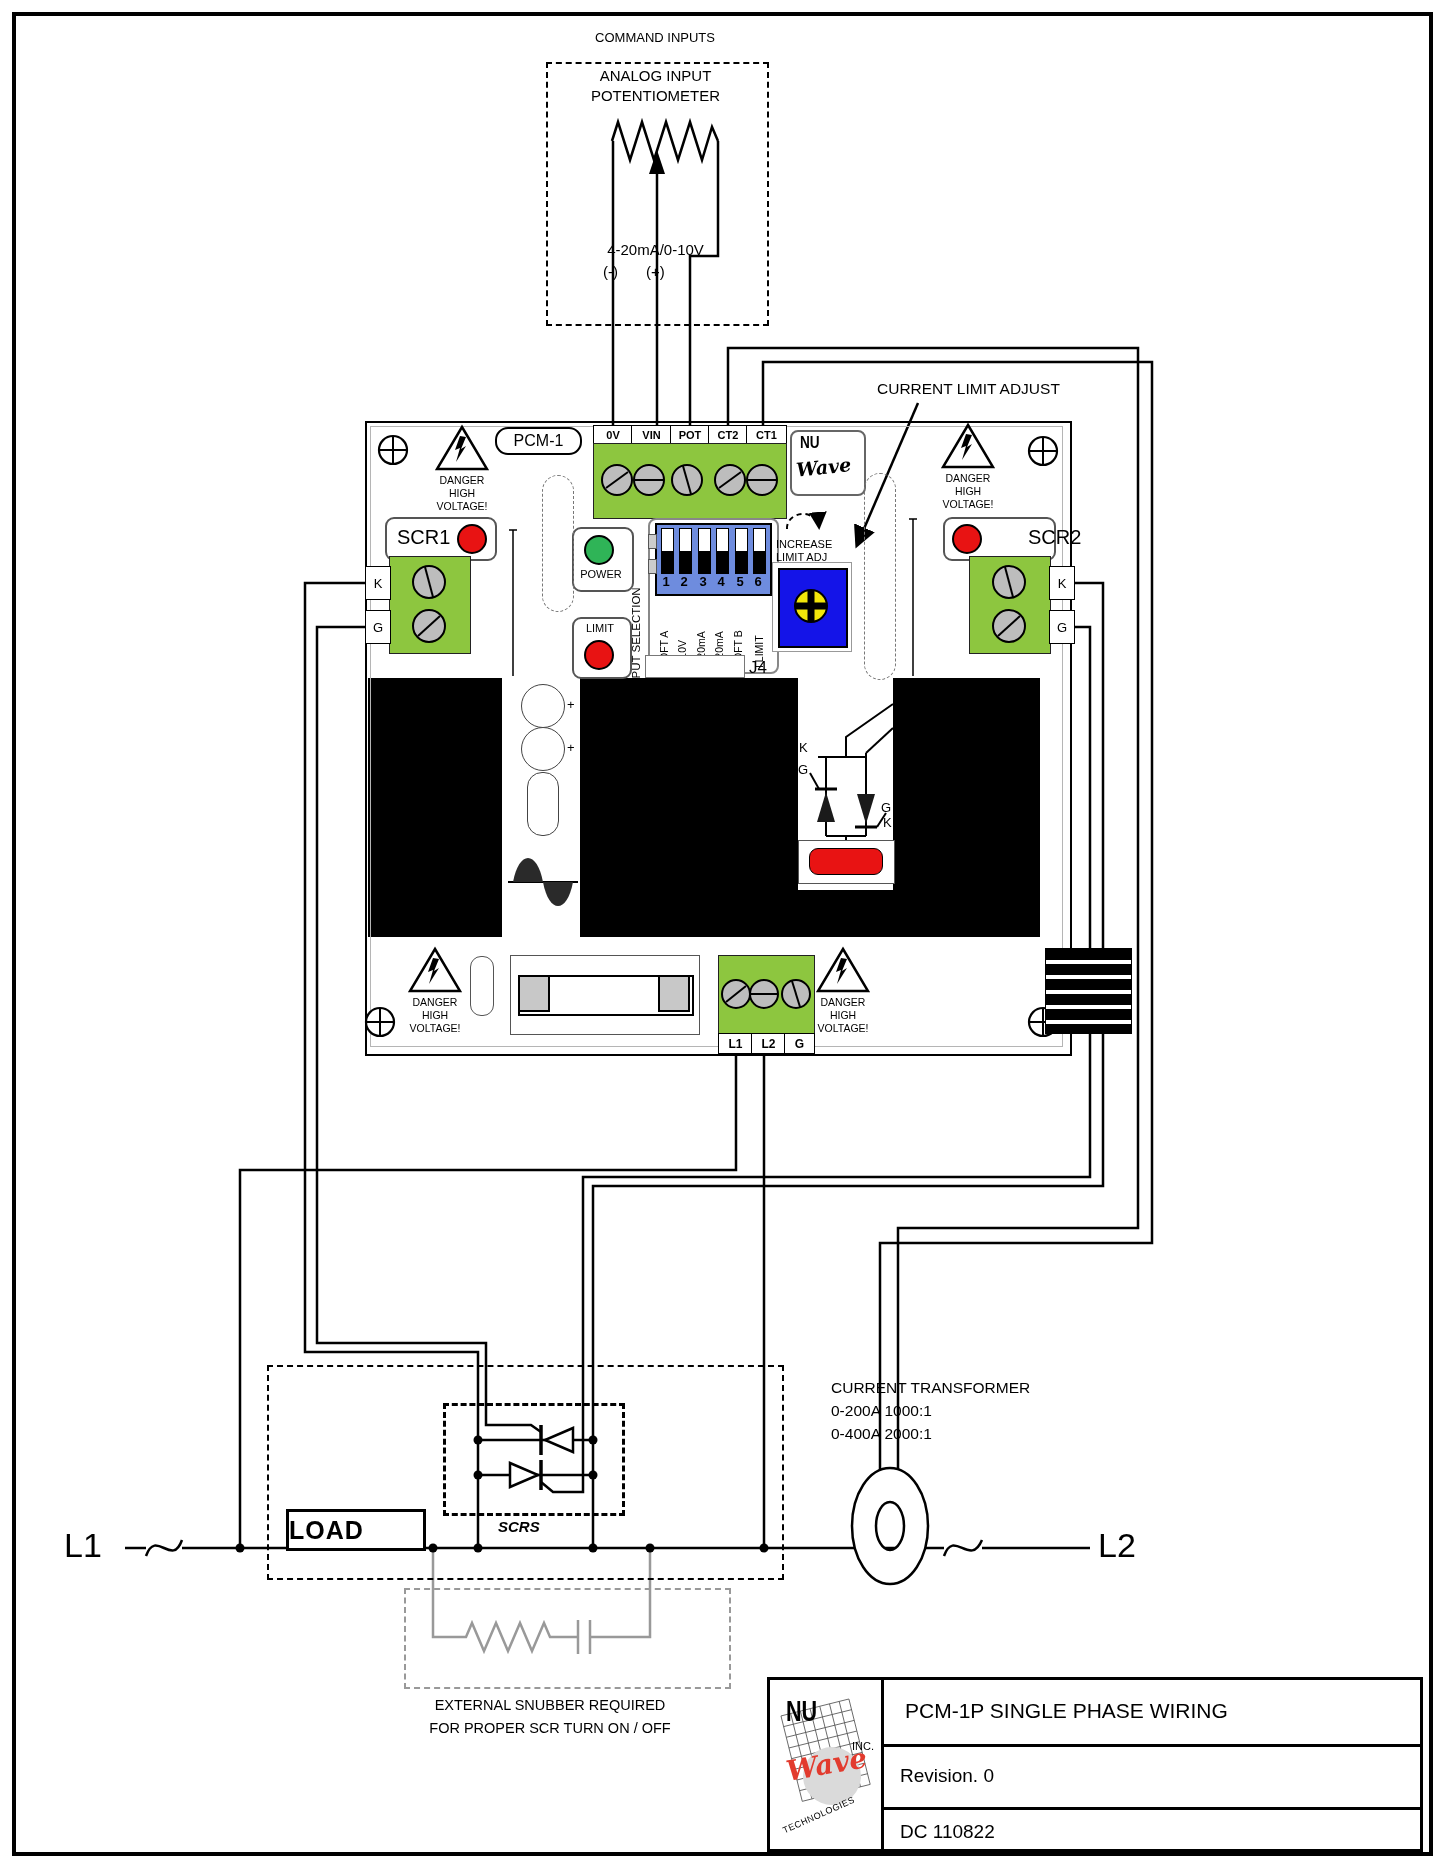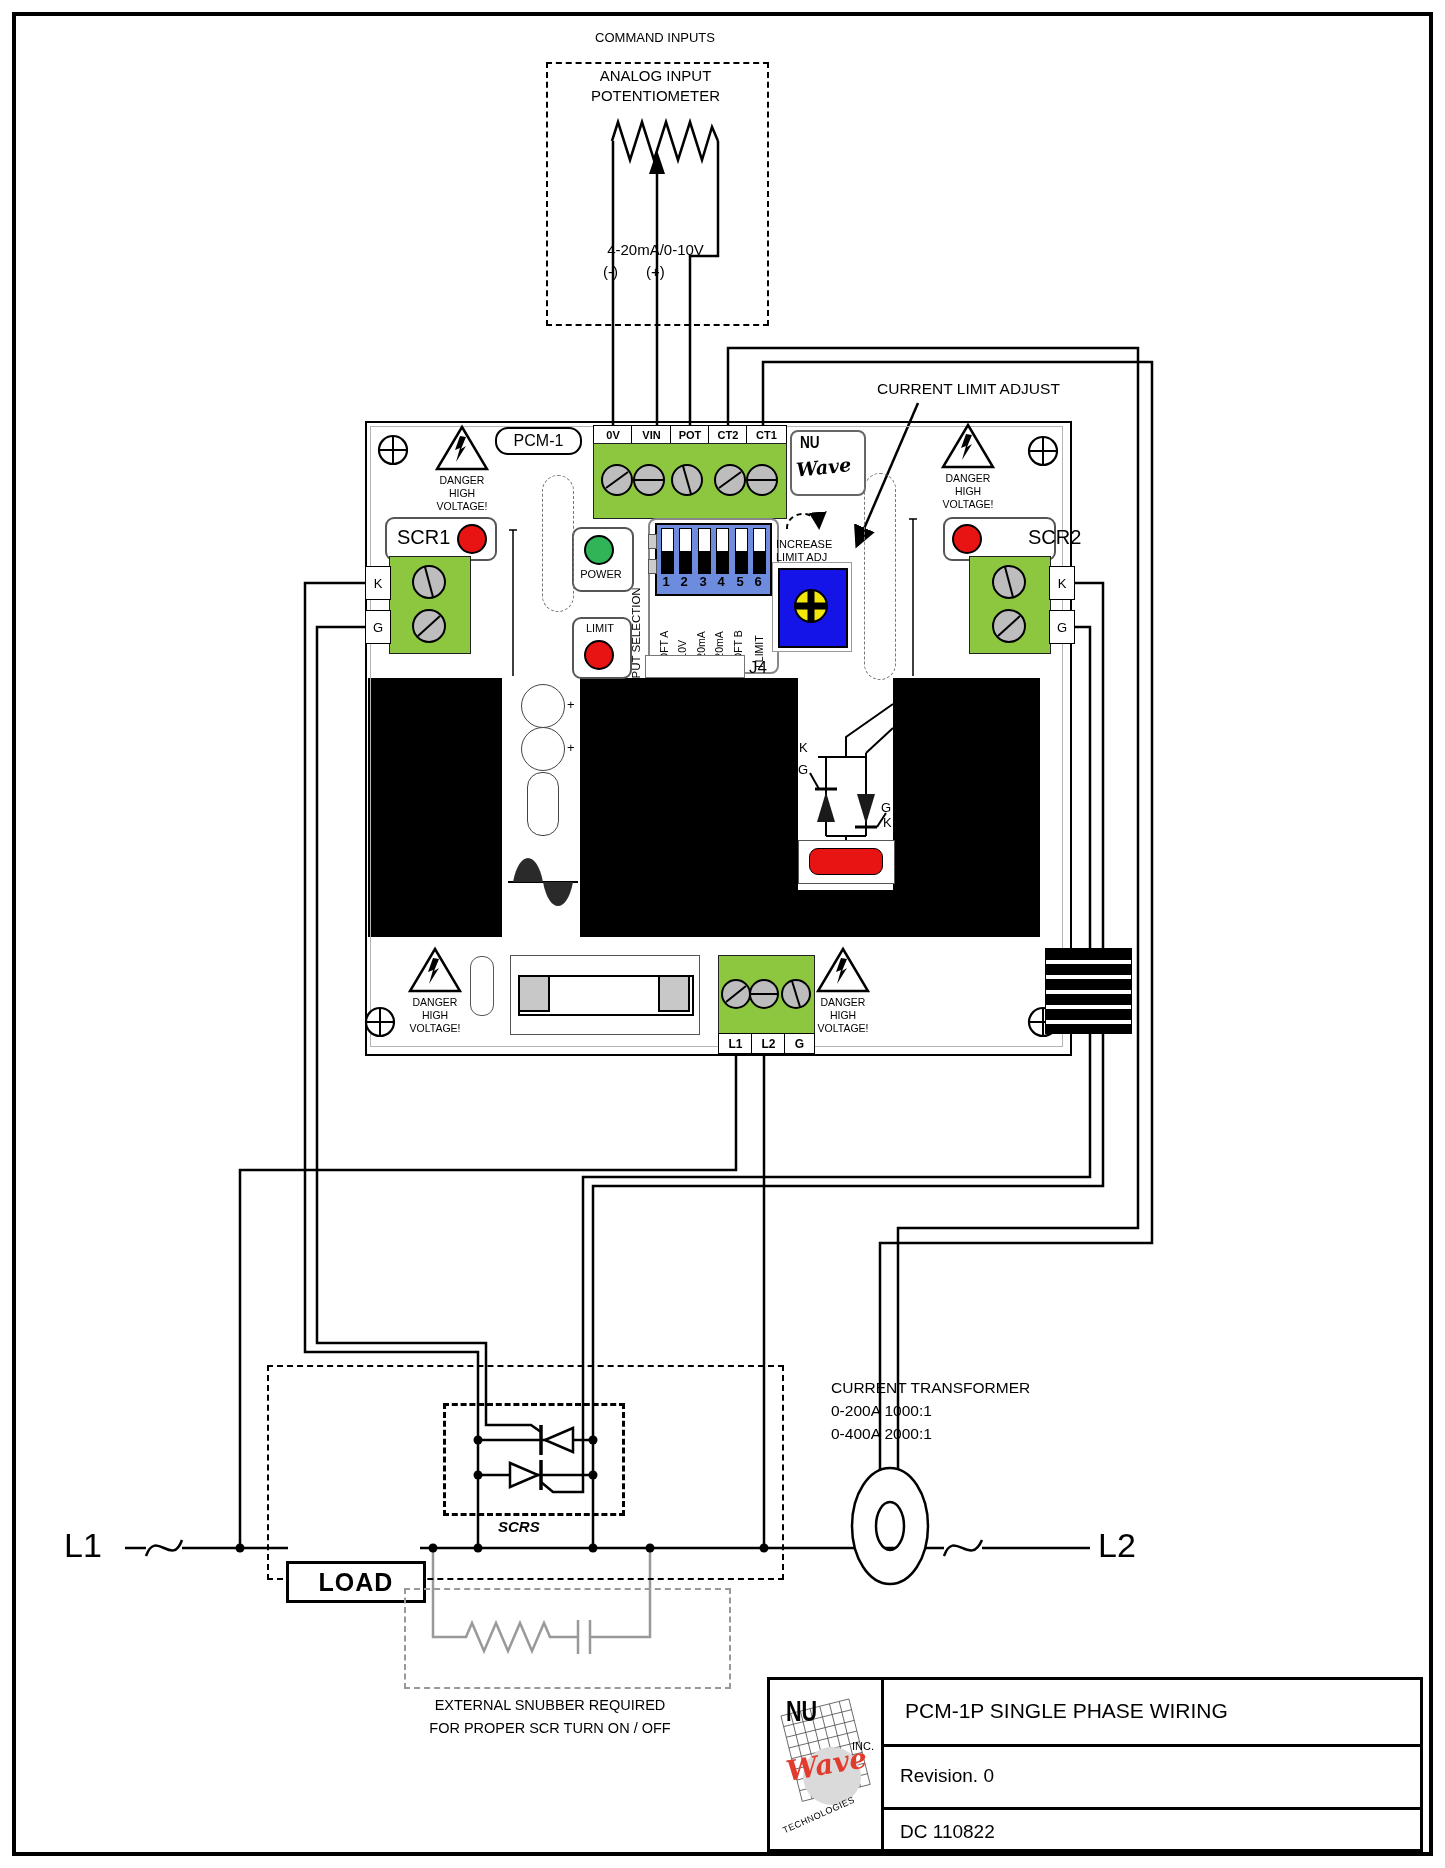--- a/index.html
+++ b/index.html
@@ -350,21 +350,21 @@
   <div class="cell" style="left:718px;top:1033px;width:33px;height:19px;font-size:12px;">L1</div>
   <div class="cell" style="left:751px;top:1033px;width:33px;height:19px;font-size:12px;">L2</div>
   <div class="cell" style="left:784px;top:1033px;width:29px;height:19px;font-size:12px;">G</div>
 
   <div class="abs" style="left:1045px;top:948px;width:85px;height:84px;border:1px solid #000;background:repeating-linear-gradient(to bottom,#000 0 11px,#fff 11px 15px);"></div>
 
   <div class="dashbox" style="left:267px;top:1365px;width:513px;height:211px;"></div>
   <div class="dashbox" style="left:443px;top:1403px;width:176px;height:107px;border-width:3px;"></div>
   <div class="txt" style="left:498px;top:1518px;font-size:15px;font-weight:bold;font-style:italic;">SCRS</div>
 
-  <div class="abs" style="left:286px;top:1561px;width:134px;height:36px;background:#fff;border:3px solid #000;display:flex;align-items:center;justify-content:center;">
+  <div class="abs" style="left:286px;top:1509px;width:134px;height:36px;background:#fff;border:3px solid #000;display:flex;align-items:center;">
     <span style="font-size:25px;font-weight:bold;letter-spacing:1px;">LOAD</span>
   </div>
 
   <div class="txt" style="left:64px;top:1526px;font-size:34px;">L1</div>
   <div class="txt" style="left:1098px;top:1526px;font-size:34px;">L2</div>
 
   <div class="txt" style="left:831px;top:1376px;font-size:15.5px;line-height:23px;">
     <div>CURRENT TRANSFORMER</div>
     <div>0-200A 1000:1</div>
     <div>0-400A 2000:1</div>

